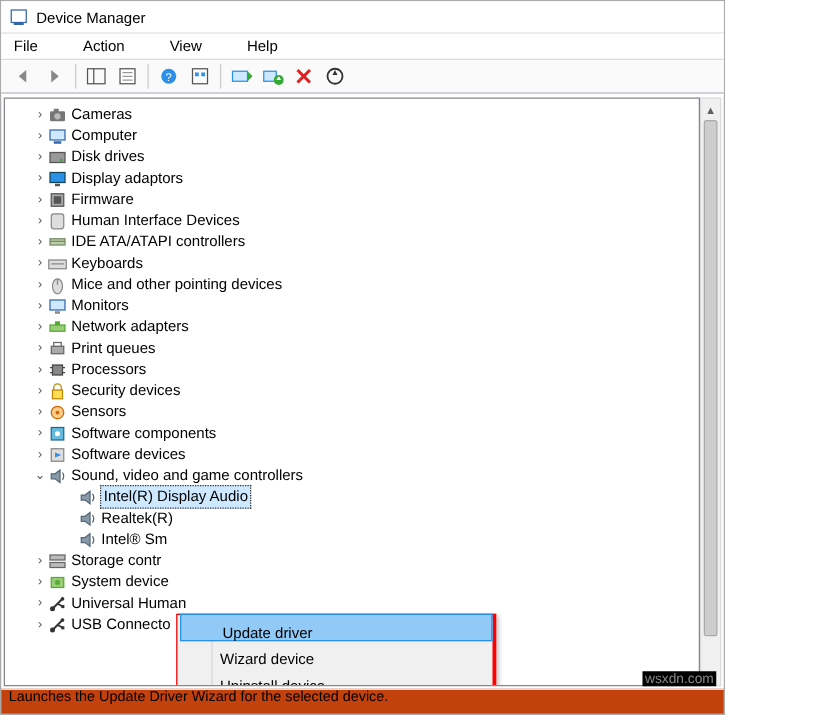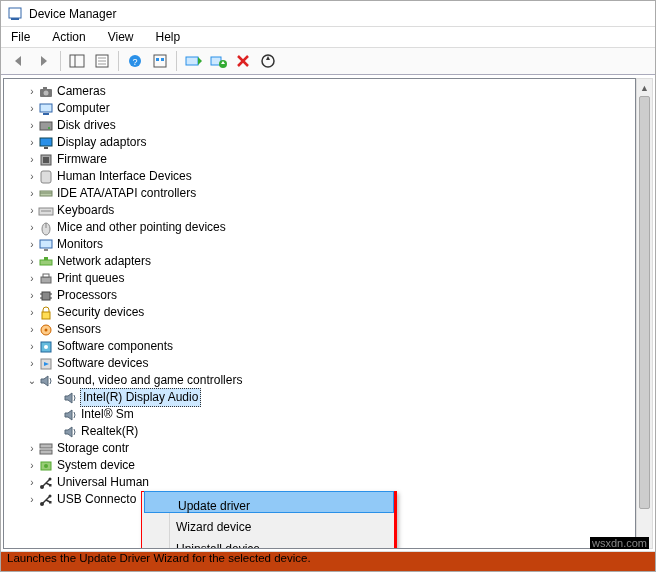--- a/index.html
+++ b/index.html
@@ -6,41 +6,41 @@
   html, body {
     margin: 0; padding: 0;
     font-family: "Segoe UI", Tahoma, sans-serif;
     font-size: 12px;
     background: #fff;
     color: #000;
     width: 656px; height: 572px;
     overflow: hidden;
   }
   .window {
-    width: 656px; height: 572px;
+    width: 580px; height: 572px;
     display: flex; flex-direction: column;
     border: 1px solid #aaa;
     background: #fff;
     position: relative;
   }
   .titlebar {
     height: 26px;
     display: flex; align-items: center;
     padding: 0 6px;
     gap: 6px;
     border-bottom: 1px solid #dcdcdc;
     background: #fff;
   }
   .titlebar .app-icon svg { display:block; }
   .titlebar .title { font-size: 12px; }
   .menubar {
     height: 20px;
     display: flex; align-items: center;
     padding: 0 6px;
-    gap: 14px;
+    gap: 28px;
     background: #fff;
   }
   .menubar span { font-size: 12px; padding: 1px 4px; }
   .toolbar {
     height: 28px;
     display: flex; align-items: center;
     padding: 0 6px;
     gap: 1px;
     border-top: 1px solid #dcdcdc;
     border-bottom: 1px solid #aab;
@@ -438,31 +438,31 @@
             <span class="sel">Intel(R) Display Audio</span>
           </div>
           <div class="row indent2">
             <span class="tw"></span>
             <span class="ic">
               <svg width="16" height="16">
                 <polygon points="3,6 6,6 10,3 10,13 6,10 3,10" fill="#89a" stroke="#567"></polygon>
                 <path d="M12 5 Q14 8 12 11" fill="none" stroke="#567"></path>
               </svg>
             </span>
-            <span>Intel® Sm</span>
+            <span>Realtek(R)</span>
           </div>
           <div class="row indent2">
             <span class="tw"></span>
             <span class="ic">
               <svg width="16" height="16">
                 <polygon points="3,6 6,6 10,3 10,13 6,10 3,10" fill="#89a" stroke="#567"></polygon>
                 <path d="M12 5 Q14 8 12 11" fill="none" stroke="#567"></path>
               </svg>
             </span>
-            <span>Realtek(R)</span>
+            <span>Intel® Sm</span>
           </div>
           <div class="row indent1">
             <span class="tw">›</span>
             <span class="ic">
               <svg width="16" height="16">
                 <rect x="2" y="3" width="12" height="4" fill="#bbb" stroke="#666"></rect>
                 <rect x="2" y="9" width="12" height="4" fill="#bbb" stroke="#666"></rect>
               </svg>
             </span>
             <span>Storage contr</span>

